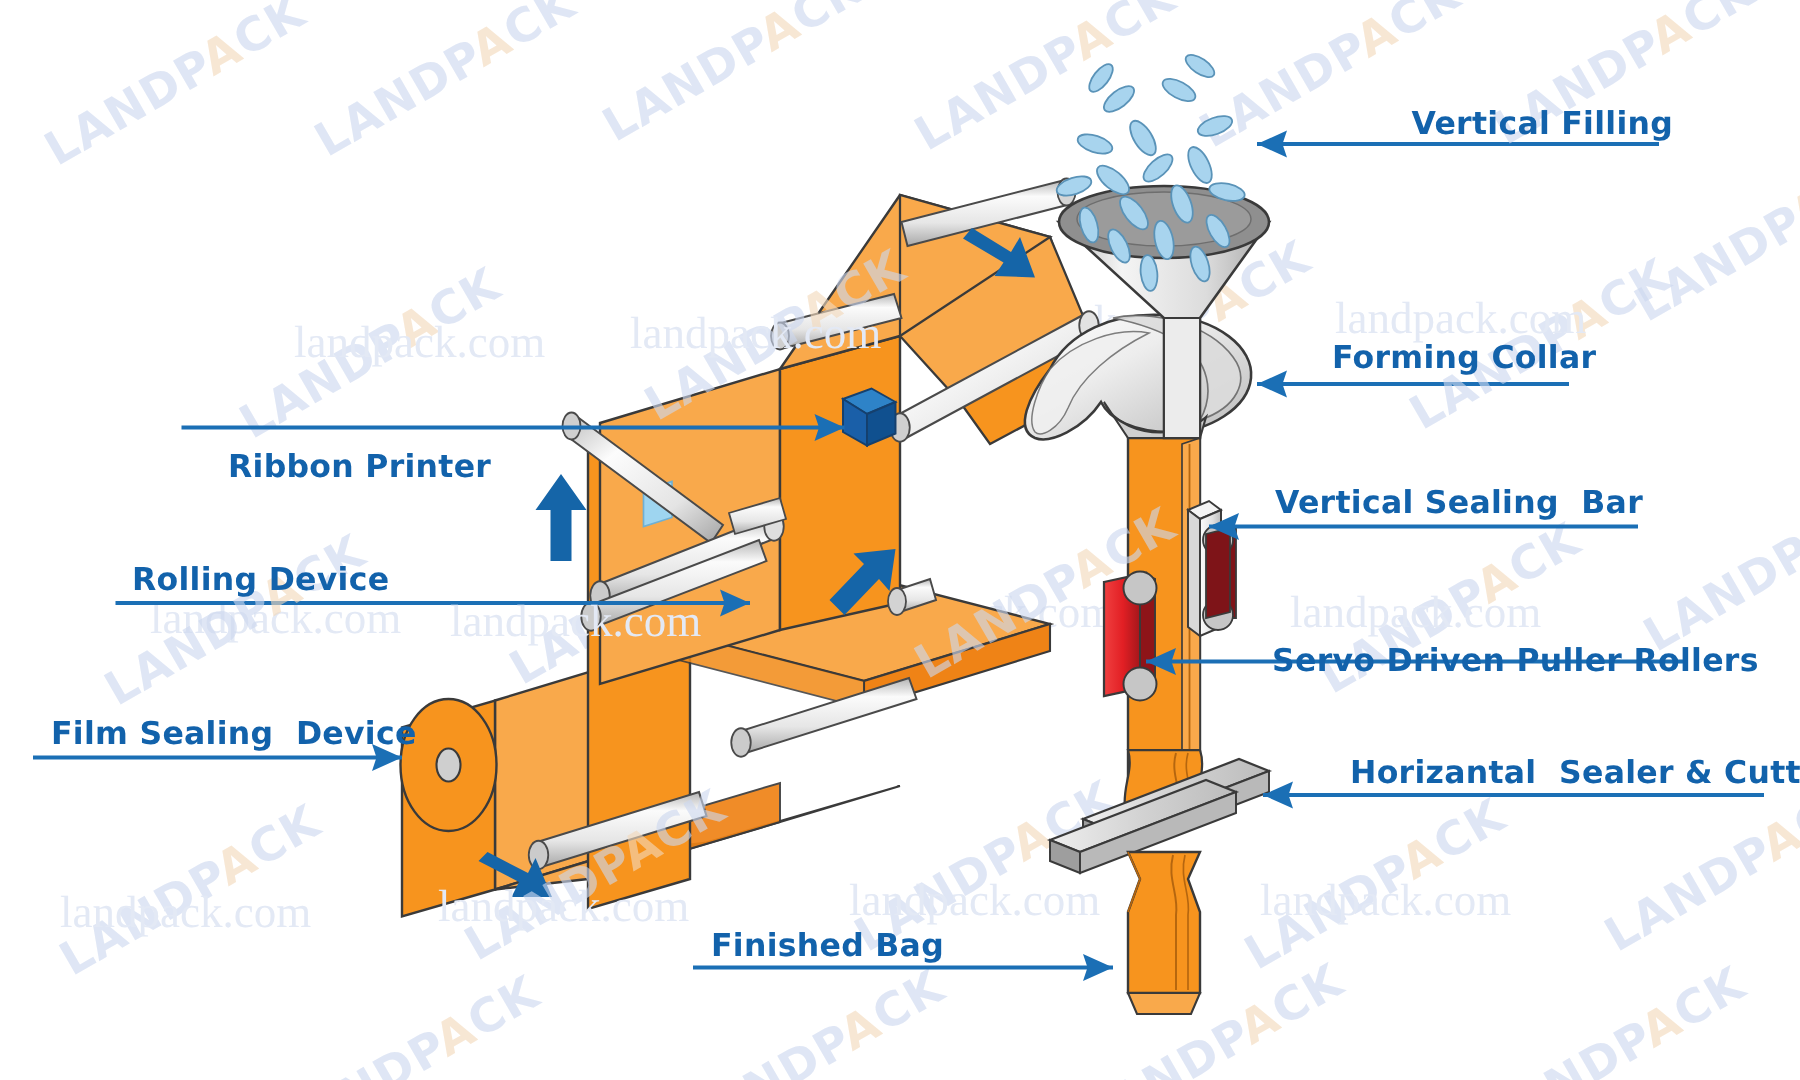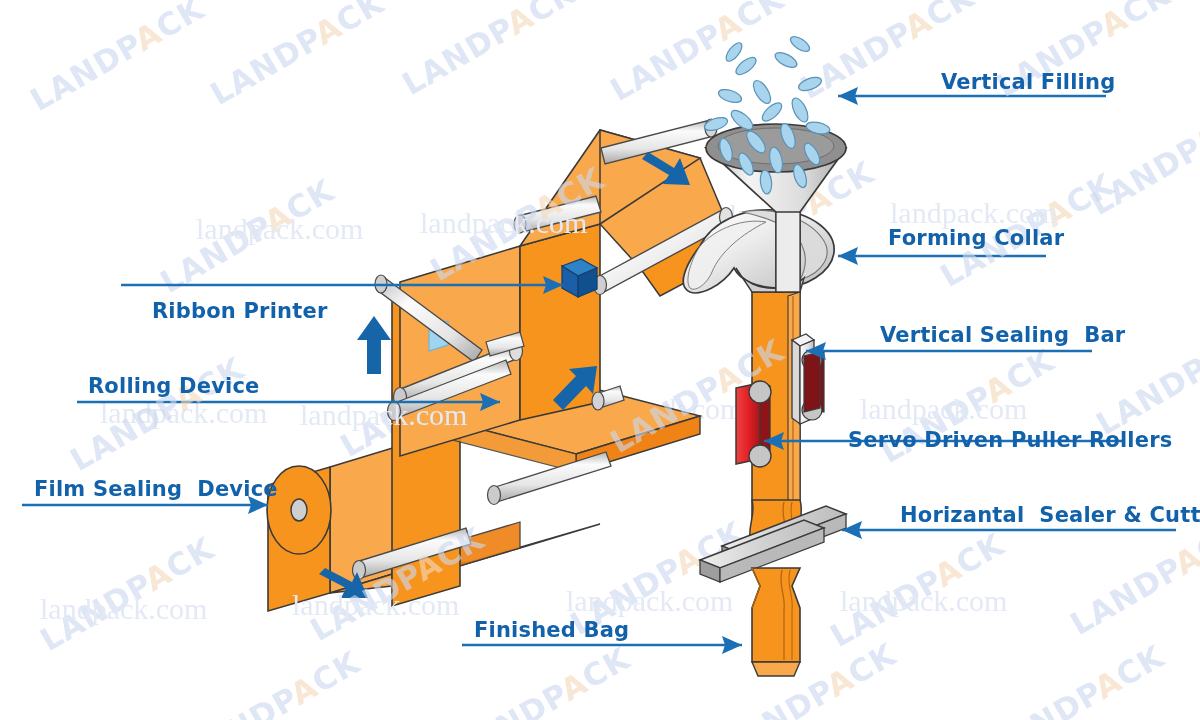--- a/index.html
+++ b/index.html
@@ -404,21 +404,21 @@
       <div class="wm-text" style="left: 890px; top: 196px;">landpack.com</div>
       <div class="wm-text" style="left: 300px; top: 398px;">landpack.com</div>
       <div class="wm-text" style="left: 860px; top: 392px;">landpack.com</div>
       <div class="wm-text" style="left: 292px; top: 588px;">landpack.com</div>
       <div class="wm-text" style="left: 840px; top: 584px;">landpack.com</div>
     </div>
 
   <div id="callout-labels">
       <div class="label" style="left: 941px; top: 70px;">Vertical Filling</div>
       <div class="label" style="left: 888px; top: 226px;">Forming Collar</div>
-      <div class="label" style="left: 880px; top: 323px;">Vertical Sealing  Bar</div>
+      <div class="label" style="left: 850px; top: 323px;">Vertical Sealing  Bar</div>
       <div class="label" style="left: 848px; top: 428px;">Servo Driven Puller Rollers</div>
       <div class="label" style="left: 900px; top: 503px;">Horizantal  Sealer &amp; Cutter</div>
       <div class="label" style="left: 152px; top: 257px; margin-top: 42px;">Ribbon Printer</div>
       <div class="label" style="left: 88px; top: 374px;">Rolling Device</div>
       <div class="label" style="left: 34px; top: 477px;">Film Sealing  Device</div>
       <div class="label" style="left: 474px; top: 618px; text-align: right;">Finished Bag</div>
     </div>
 
 </div>
 

